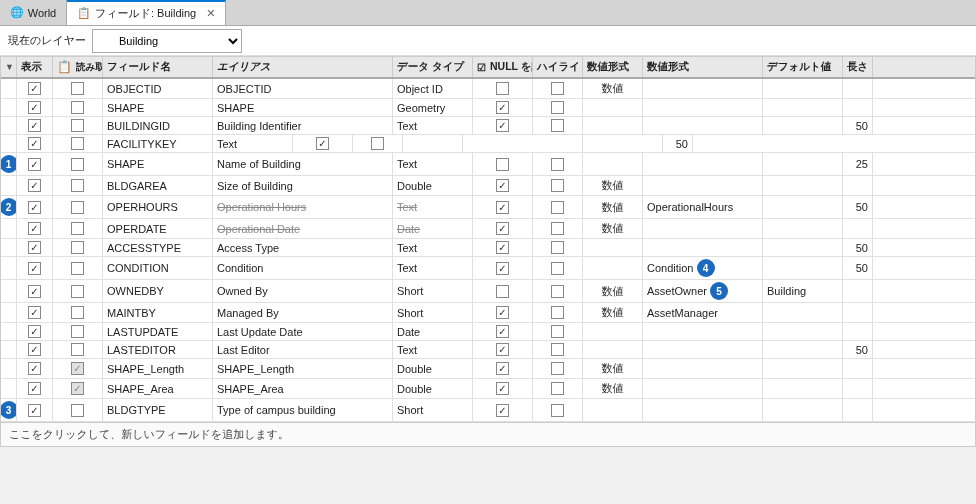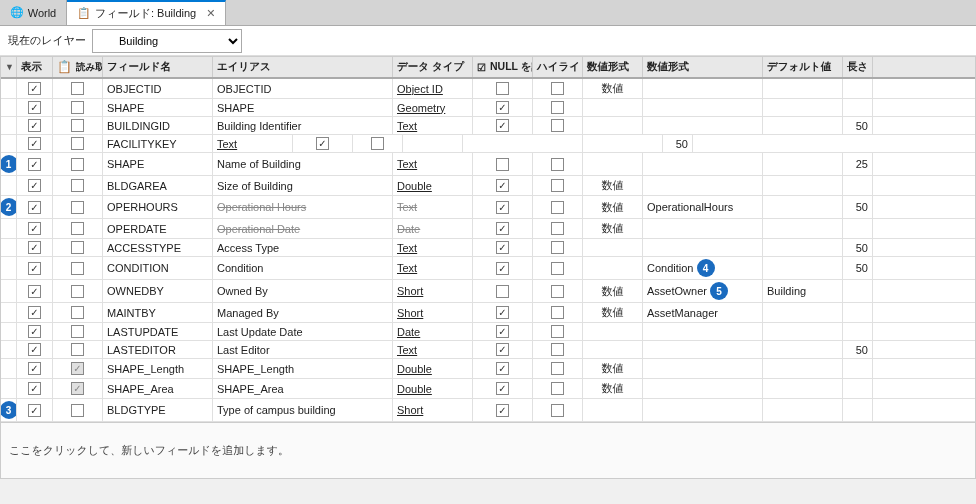--- a/index.html
+++ b/index.html
@@ -81,21 +81,21 @@
       border-right: 1px solid #e0e0e0;
       white-space: nowrap;
       overflow: hidden;
       display: flex;
       align-items: center;
     }
     .cell-show { width: 36px; justify-content: center; }
     .cell-readonly { width: 50px; justify-content: center; }
     .cell-fieldname { width: 110px; }
     .cell-alias { width: 180px; }
-    .cell-datatype { width: 80px; text-decoration: underline; }
+    .cell-datatype { width: 80px; }
     .cell-nullable { width: 60px; justify-content: center; }
     .cell-highlight { width: 50px; justify-content: center; }
     .cell-numformat { width: 60px; justify-content: center; }
     .cell-domain { width: 120px; }
     .cell-default { width: 80px; }
     .cell-length { width: 30px; justify-content: flex-end; }
 
     
     .cb {
       width: 13px; height: 13px;
@@ -115,21 +115,21 @@
       font-size: 10px; font-weight: bold;
       display: inline-flex; align-items: center; justify-content: center;
       flex-shrink: 0;
     }
 
     
     .sort-icon { font-size: 9px; color: #555; }
 
     
     .add-row {
-      padding: 20px 8px; font-size: 11px; color: #444;
+      padding: 4px 8px; font-size: 11px; color: #444;
       border-top: 1px solid #ccc; background: #fafafa;
     }
 
     
     .main-content { display: flex; flex-direction: column; height: calc(504px - 26px); }
     .scroll-area { overflow: auto; flex: 1; }
   </style>
 </head>
 <body>
 
@@ -164,21 +164,21 @@
         <div class="col-header" style="width:36px;">
           <span>表示</span>
         </div>
         <div class="col-header" style="width:50px; font-size:9.5px;">
           <span style="font-size:12px; margin-right:2px;">📋</span>
             <span>読み取り専用</span>
         </div>
         <div class="col-header" style="width:110px;">
           <span>フィールド名</span>
         </div>
-        <div class="col-header" style="width:180px;">
+        <div class="col-header" style="width:180px;font-style:italic;">
           <span>エイリアス</span>
         </div>
         <div class="col-header" style="width:80px;">
           <span>データ タイプ</span>
         </div>
         <div class="col-header" style="width:60px;">
           <span style="font-size:10px; margin-right:2px;">☑</span>
             <span>NULL を許可</span>
         </div>
         <div class="col-header" style="width:50px;">

